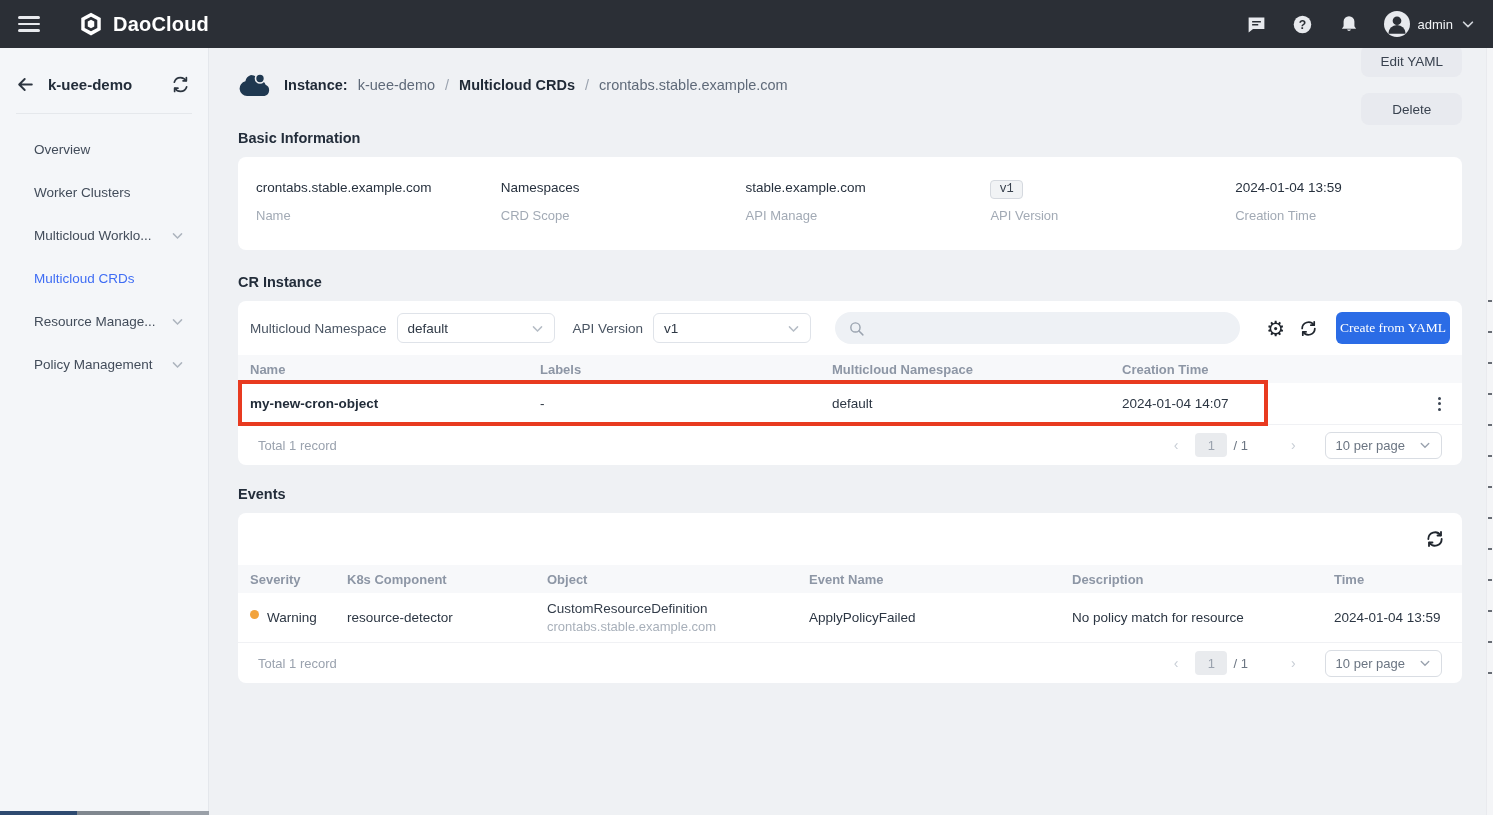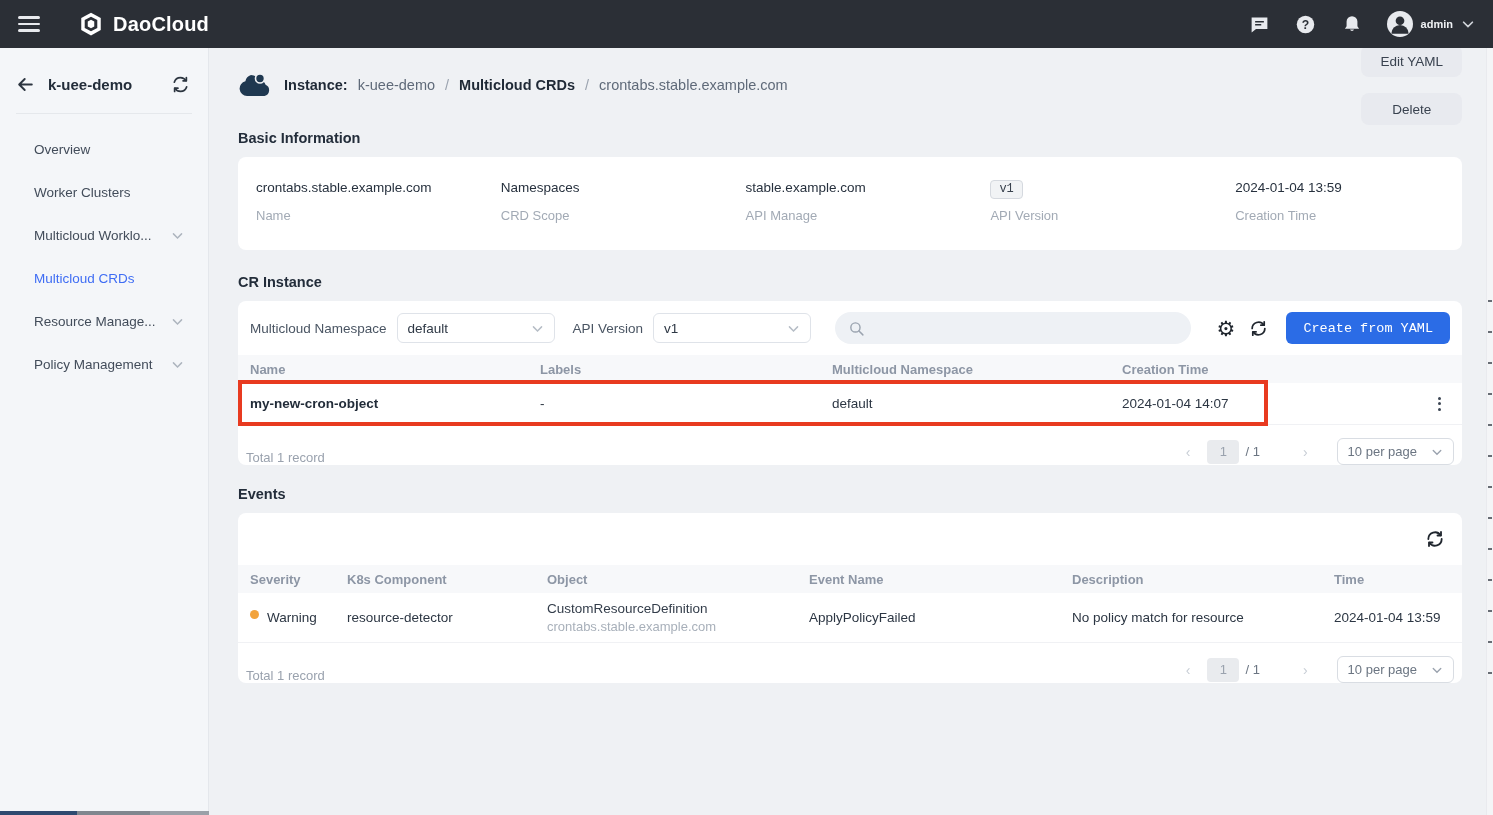--- a/index.html
+++ b/index.html
@@ -9,21 +9,21 @@
   
   .topbar { height:48px; background:#2b2f36; display:flex; align-items:center; padding:0 18px; color:#fff; position:relative; z-index:20; }
   .hamburger { width:22px; display:flex; flex-direction:column; gap:4px; cursor:pointer; }
   .hamburger span { height:2.5px; background:#e8eaee; border-radius:2px; }
   .brand { display:flex; align-items:center; gap:9px; margin-left:38px; }
   .brand-name { font-size:20px; font-weight:700; letter-spacing:.2px; }
   .topbar-right { margin-left:auto; display:flex; align-items:center; gap:24px; }
   .tb-icon { width:22px; height:22px; display:flex; align-items:center; justify-content:center; cursor:pointer; }
   .user-wrap { display:flex; align-items:center; gap:8px; cursor:pointer; }
   .avatar { width:26px; height:26px; border-radius:50%; background:#e8eaee; display:flex; align-items:center; justify-content:center; overflow:hidden; }
-  .user-name { font-size:11px; font-weight:700; color:#f0f2f5; }
+  .user-name { font-size:13px; font-weight:400; color:#f0f2f5; }
 
   
   .layout { display:flex; height:767px; }
 
   
   .sidebar { width:209px; background:#f4f6f9; border-right:1px solid #e4e7ec; position:relative; flex-shrink:0; }
   .sb-header { display:flex; align-items:center; padding:27px 18px 19px 16px; }
   .sb-title { font-size:15px; font-weight:700; color:#232d3a; margin-left:13px; }
   .sb-swap { margin-left:auto; cursor:pointer; display:flex; }
   .sb-divider { border-bottom:1px solid #e5e8ec; margin:0 16px; }
@@ -56,34 +56,34 @@
   .badge { display:inline-block; border:1px solid #d5d9df; background:#f1f3f5; border-radius:4px; padding:1px 8px 2px; font-size:12px; color:#39424e; font-family:"Liberation Mono", monospace; }
 
   
   .filter-row { display:flex; align-items:center; padding:11px 12px; gap:10px; }
   .flabel { font-size:13.5px; color:#4a5563; }
   .select { height:30px; border:1px solid #dfe3e9; border-radius:6px; display:flex; align-items:center; justify-content:space-between; padding:0 10px; font-size:13.5px; color:#2e3845; background:#fff; cursor:pointer; }
   .select.w158 { width:158px; }
   .search-pill { flex:1; height:32px; background:#eef1f5; border-radius:16px; display:flex; align-items:center; padding:0 13px; margin-left:14px; cursor:text; }
   .tool-icons { display:flex; align-items:center; gap:14px; margin:0 8px 0 16px; }
   .gear { font-size:21px; color:#20262e; line-height:1; cursor:pointer; }
-  .btn-primary { background:#2b6ce6; color:#fff; border:none; border-radius:6px; height:32px; padding:0 17px; font-size:13.5px; font-family:Liberation Mono, monospace; cursor:pointer; }
+  .btn-primary { background:#2b6ce6; color:#fff; border:none; border-radius:6px; height:32px; padding:0 4px; font-size:13.5px; font-family:Liberation Serif, serif; cursor:pointer; }
 
   .thead { display:flex; align-items:center; background:#f7f8fa; height:28px; font-size:13px; font-weight:600; color:#8d96a5; }
   .thead > div, .trow > div { padding-left:12px; }
   .c1{width:290px;} .c2{width:292px;} .c3{width:290px;} .c4{width:295px;} .c5{width:57px;}
   .e1{width:97px;} .e2{width:200px;} .e3{width:262px;} .e4{width:263px;} .e5{width:262px;} .e6{width:140px;}
   .trow { display:flex; align-items:center; font-size:13.5px; color:#2c3643; border-bottom:1px solid #f0f1f4; position:relative; }
   .cr-row { height:42px; }
   .name-bold { font-weight:700; color:#222c39; }
   .red-box { position:absolute; left:0; top:-3px; width:1030px; height:46px; border:4px solid #e83a20; pointer-events:none; z-index:5; }
   .kebab { display:flex; flex-direction:column; gap:2.5px; align-items:center; width:100%; cursor:pointer; }
   .kebab i { width:3px; height:3px; border-radius:50%; background:#3b4553; }
 
-  .tfoot { display:flex; align-items:flex-end; height:40px; padding:0 8px; font-size:13px; color:#9aa2ae; }
+  .tfoot { display:flex; align-items:center; height:40px; padding:0 20px; font-size:13px; color:#9aa2ae; }
   .pager { margin-left:auto; display:flex; align-items:center; gap:14px; }
   .pg-arrow { color:#c7cdd5; font-size:14px; cursor:pointer; padding:0 3px; }
   .pg-box { width:32px; height:24px; background:#e9ebee; border-radius:4px; color:#9aa2ae; font-size:13px; display:flex; align-items:center; justify-content:center; }
   .pg-of { color:#6b7582; font-size:13px; margin-left:-8px; }
   .per-page { border:1px solid #d9dde3; border-radius:6px; height:27px; display:flex; align-items:center; gap:14px; padding:0 10px; font-size:13px; color:#6b7582; margin-left:12px; cursor:pointer; }
 
   
   .events-toolbar { height:52px; display:flex; align-items:center; justify-content:flex-end; padding:0 17px; }
   .ev-row { min-height:50px; padding:6px 0; }
   .obj-main { color:#333d4a; }

